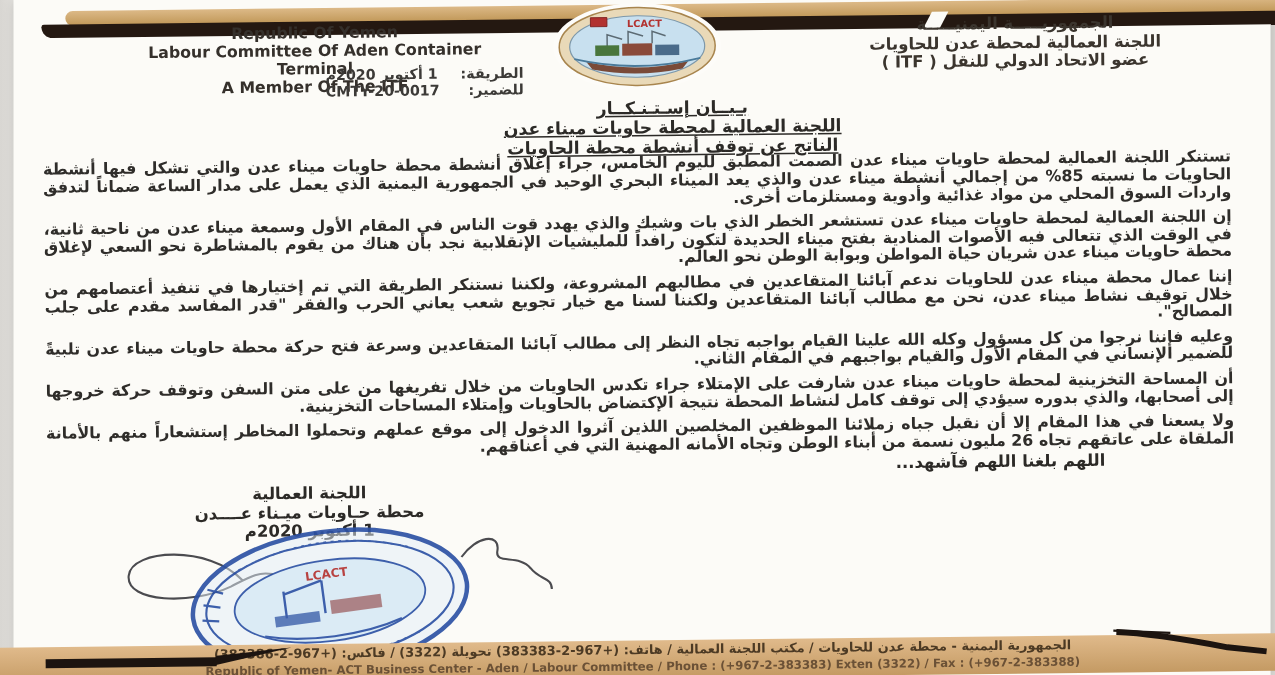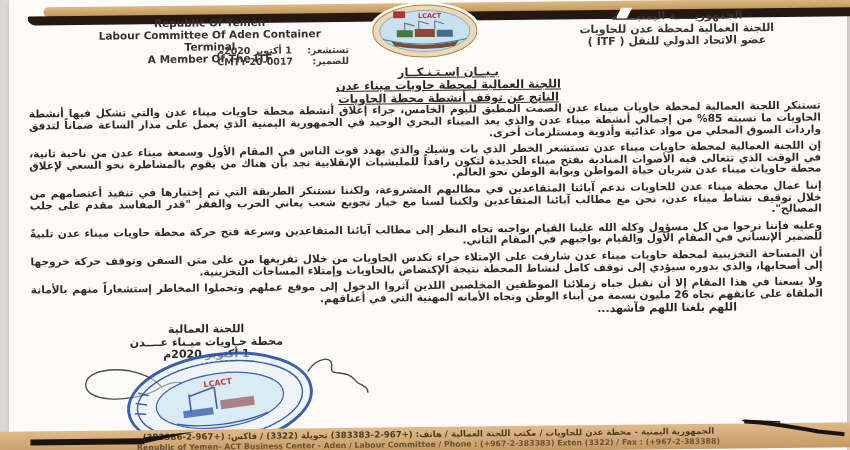--- a/index.html
+++ b/index.html
@@ -79,21 +79,21 @@
     </div>
 
     <div class="hdr-ar">
       <div>الجمهوريـــــة اليمنيـــــة</div>
       <div>اللجنة العمالية لمحطة عدن للحاويات</div>
       <div>عضو الاتحاد الدولي للنقل ( ITF )</div>
     </div>
 
     <div class="meta">
       <div class="row">
-        <span>تستشعر:</span>
+        <span>الطريقة:</span>
         <span>1 أكتوبر 2020م</span>
       </div>
       <div class="row">
         <span>للضمير:</span>
         <span>CMTY-20-0017</span>
       </div>
     </div>
 
     <div class="title">
       <div>بـيــان إسـتـنـكــار</div>

